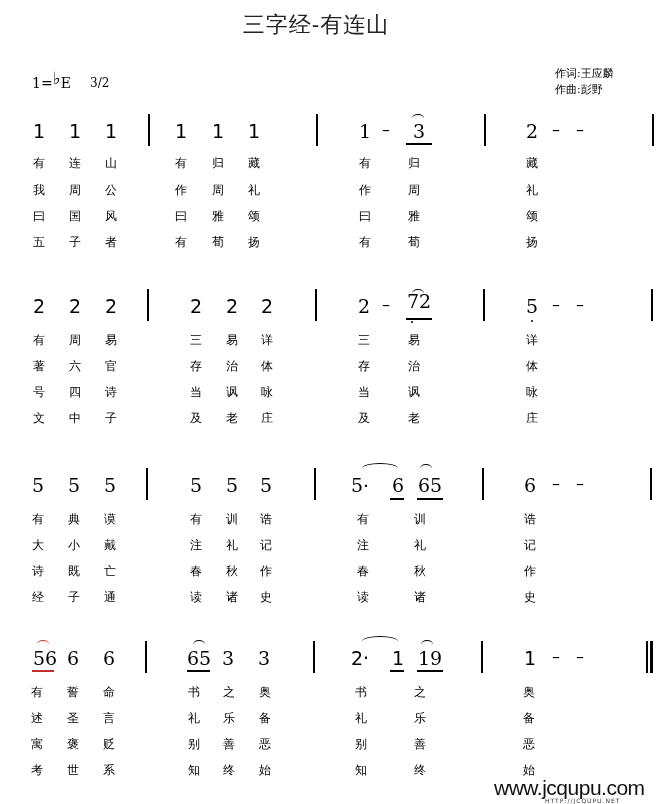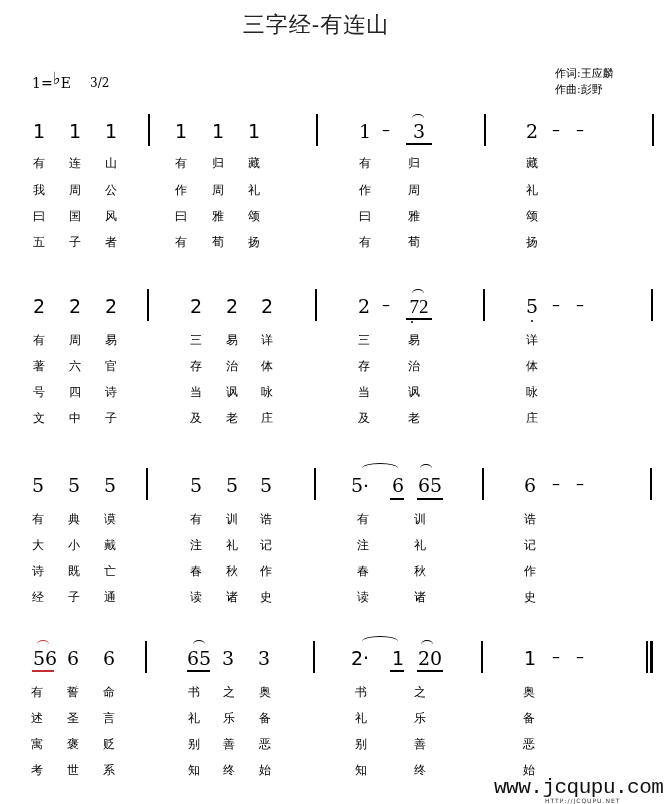--- a/index.html
+++ b/index.html
@@ -13,21 +13,21 @@
   .row { position:absolute; left:0; width:672px; }
   .note { position:absolute; font-family:"DejaVu Sans", sans-serif; font-size:19px; text-align:center; width:20px; }
   .serif { font-family:"DejaVu Serif", serif; }
   .bar { position:absolute; width:1.5px; background:#000; height:32px; }
   .dbar { position:absolute; width:2px; background:#000; height:32px; }
   .ul { position:absolute; height:1.5px; background:#000; }
   .slur { position:absolute; border-top:1.3px solid #000; border-radius:50% 50% 0 0; height:8px; }
   .dash { position:absolute; font-size:16px; width:14px; text-align:center; }
   .dotbelow { position:absolute; width:2px; height:2px; background:#000; border-radius:1px; }
   .lyric { position:absolute; font-size:12px; width:16px; text-align:center; }
-  .watermark { position:absolute; left:494px; top:776px; font-family:Liberation Mono, monospace; font-size:21px; color:#111; letter-spacing:-0.5px; }
+  .watermark { position:absolute; left:494px; top:776px; font-family:Liberation Sans, sans-serif; font-size:21px; color:#111; letter-spacing:-0.5px; }
   .watermark-sub { position:absolute; left:545px; top:797px; font-size:6px; color:#333; letter-spacing:1px; }
 </style>
 </head>
 <body>
 
 <div class="title"><span>三字经-有连山</span></div>
 
 <div class="key">
   <span>1=</span><span class="flat">♭</span><span>E</span>
 </div>
@@ -112,21 +112,21 @@
   <span class="note" style="left:29px;top:15px;">2</span>
   <span class="note" style="left:65px;top:15px;">2</span>
   <span class="note" style="left:101px;top:15px;">2</span>
   <div class="bar" style="left:147px;top:9px;"></div>
   <span class="note" style="left:186px;top:15px;">2</span>
   <span class="note" style="left:222px;top:15px;">2</span>
   <span class="note" style="left:257px;top:15px;">2</span>
   <div class="bar" style="left:315px;top:9px;"></div>
   <span class="note serif" style="left:354px;top:15px;">2</span>
   <span class="dash" style="left:379px;top:15px;">–</span>
-  <span class="note serif" style="left:404px;top:16px;width:30px;font-family:Liberation Serif, serif;">72</span>
+  <span class="note serif" style="left:404px;top:10px;width:30px;">72</span>
   <div class="slur" style="left:412px;top:9px;width:12px;"></div>
   <div class="ul" style="left:406px;top:38px;width:26px;"></div>
   <div class="dotbelow" style="left:411px;top:41px;"></div>
   <div class="bar" style="left:483px;top:9px;"></div>
   <span class="note serif" style="left:522px;top:15px;">5</span>
   <div class="dotbelow" style="left:531px;top:40px;"></div>
   <span class="dash" style="left:549px;top:15px;">–</span>
   <span class="dash" style="left:573px;top:15px;">–</span>
   <div class="bar" style="left:651px;top:9px;"></div>
   <div>
@@ -252,21 +252,21 @@
   <span class="note serif" style="left:184px;top:17px;width:30px;">65</span>
   <div class="slur" style="left:193px;top:10px;width:12px;"></div>
   <div class="ul" style="left:187px;top:40px;width:23px;"></div>
   <span class="note serif" style="left:218px;top:17px;">3</span>
   <span class="note serif" style="left:254px;top:17px;">3</span>
   <div class="bar" style="left:313px;top:11px;"></div>
   <span class="note" style="left:351px;top:17px;width:26px;text-align:left;">2·</span>
   <div class="slur" style="left:362px;top:6px;width:36px;height:10px;"></div>
   <span class="note" style="left:388px;top:17px;">1</span>
   <div class="ul" style="left:390px;top:40px;width:14px;"></div>
-  <span class="note serif" style="left:415px;top:17px;width:30px;">20</span>
+  <span class="note serif" style="left:415px;top:17px;width:30px;">19</span>
   <div class="slur" style="left:421px;top:10px;width:12px;"></div>
   <div class="ul" style="left:417px;top:40px;width:26px;"></div>
   <div class="bar" style="left:481px;top:11px;"></div>
   <span class="note" style="left:520px;top:17px;">1</span>
   <span class="dash" style="left:549px;top:17px;">–</span>
   <span class="dash" style="left:573px;top:17px;">–</span>
   <div class="bar" style="left:646px;top:11px;"></div>
   <div class="dbar" style="left:650px;top:11px;width:3px;"></div>
   <div>
     <span class="lyric" style="left:29px;top:54px;">有</span>

